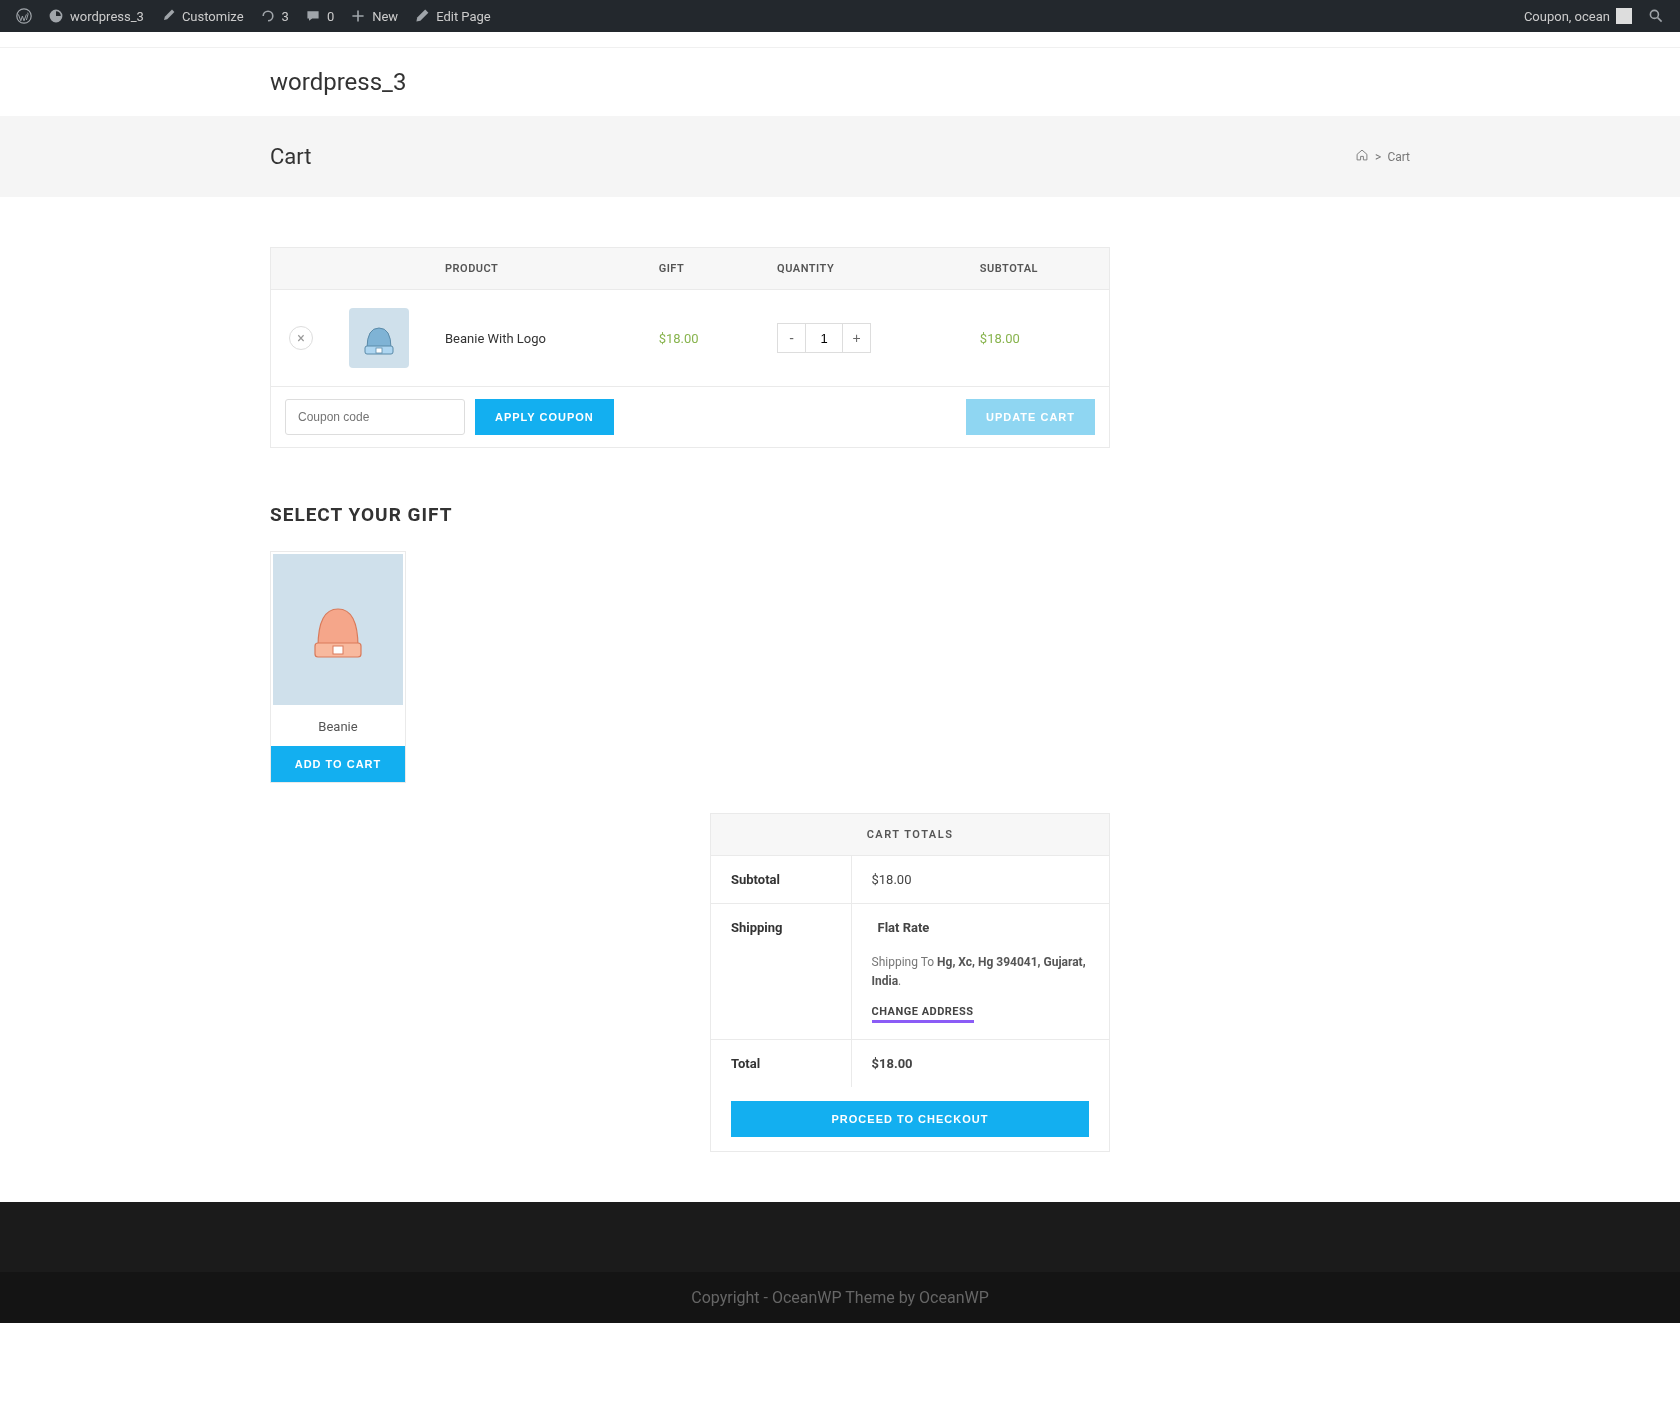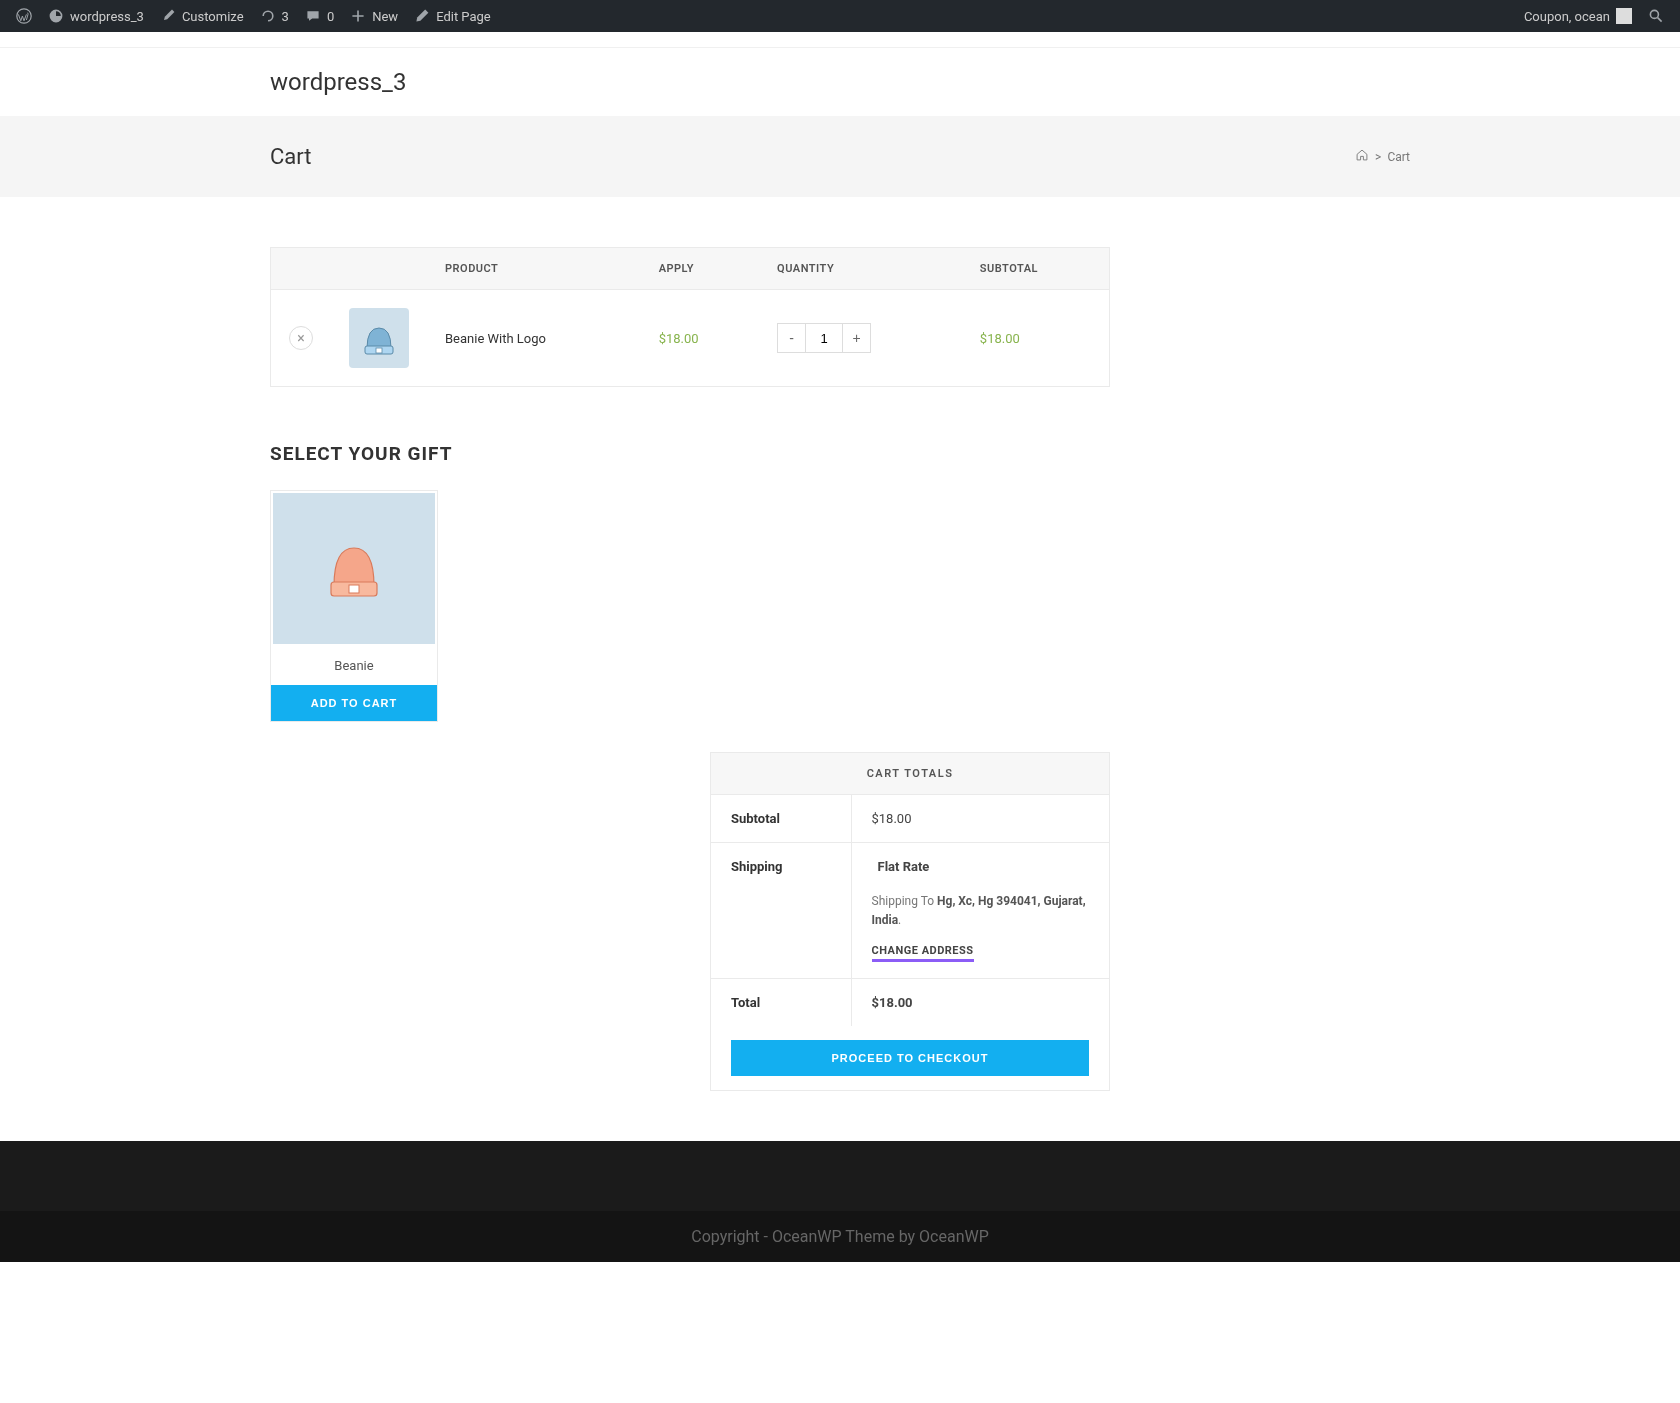--- a/index.html
+++ b/index.html
@@ -49,21 +49,21 @@
     
     .actions-row td { padding: 12px 14px; }
     .actions-flex { display: flex; justify-content: space-between; align-items: center; }
     .coupon-group { display: flex; gap: 10px; }
     .coupon-input { border: 1px solid #ddd; border-radius: 3px; padding: 8px 12px; font-size: 12px; width: 180px; }
     .btn { background: #13aff0; color: #fff; border: none; padding: 12px 20px; font-size: 11px; font-weight: 600; letter-spacing: 1px; cursor: pointer; }
     .btn-disabled { background: #8fd6f2; cursor: default; }
     
     
     .gift-heading { font-size: 19px; font-weight: 700; letter-spacing: 1px; margin: 55px 0 25px; color: #333; }
-    .gift-card { width: 168px; border: 1px solid #eaeaea; }
+    .gift-card { width: 136px; border: 1px solid #eaeaea; }
     .gift-img { height: 155px; background: #cfe0eb; border: 2px solid #fff; display: flex; align-items: center; justify-content: center; }
     .gift-name { text-align: center; padding: 12px; font-size: 13px; color: #555; }
     .gift-add { width: 100%; }
     
     
     .cart-totals { width: 400px; margin-left: auto; margin-top: 30px; border: 1px solid #eaeaea; }
     .cart-totals-head { background: #f7f7f7; text-align: center; padding: 14px; font-size: 11px; font-weight: 600; letter-spacing: 1.5px; border-bottom: 1px solid #eaeaea; color: #555; }
     .totals-table { width: 100%; border-collapse: collapse; }
     .totals-table th { text-align: left; padding: 16px 20px; font-size: 13px; font-weight: 700; color: #333; border-bottom: 1px solid #eaeaea; width: 140px; vertical-align: top; }
     .totals-table td { padding: 16px 20px; font-size: 13px; border-bottom: 1px solid #eaeaea; border-left: 1px solid #eaeaea; color: #444; vertical-align: top; }
@@ -170,21 +170,21 @@
 <div class="content">
   <div class="container content-row">
     <div class="main-col">
 
       <table class="cart-table">
         <thead>
           <tr>
             <th class="th-remove"></th>
             <th class="th-thumb"></th>
             <th>PRODUCT</th>
-            <th>APPLY</th>
+            <th>GIFT</th>
             <th>QUANTITY</th>
             <th>SUBTOTAL</th>
           </tr>
         </thead>
         <tbody>
           <tr>
             <td>
               <div class="remove-btn">
                 <span>×</span>
               </div>
@@ -201,20 +201,31 @@
             <td>Beanie With Logo</td>
             <td class="price-green">$18.00</td>
             <td>
               <div class="qty-control">
                 <button class="qty-btn">-</button>
                 <input class="qty-input" value="1" style="">
                 <button class="qty-btn">+</button>
               </div>
             </td>
             <td class="price-green">$18.00</td>
+          </tr>
+          <tr class="actions-row">
+            <td colspan="6">
+              <div class="actions-flex">
+                <div class="coupon-group">
+                  <input class="coupon-input" placeholder="Coupon code" style="">
+                  <button class="btn">APPLY COUPON</button>
+                </div>
+                <button class="btn btn-disabled">UPDATE CART</button>
+              </div>
+            </td>
           </tr>
         </tbody>
       </table>
 
       <h2 class="gift-heading">SELECT YOUR GIFT</h2>
       <div class="gift-card">
         <div class="gift-img">
           <svg class="beanie-orange" viewBox="0 0 64 70">
             <path d="M12 52 Q12 14 32 14 Q52 14 52 52 Z" fill="#f5a68a" stroke="#d97a5a" stroke-width="1.2"></path>
             <rect x="9" y="48" width="46" height="14" rx="3" fill="#f8b99e" stroke="#d97a5a" stroke-width="1.2"></rect>

